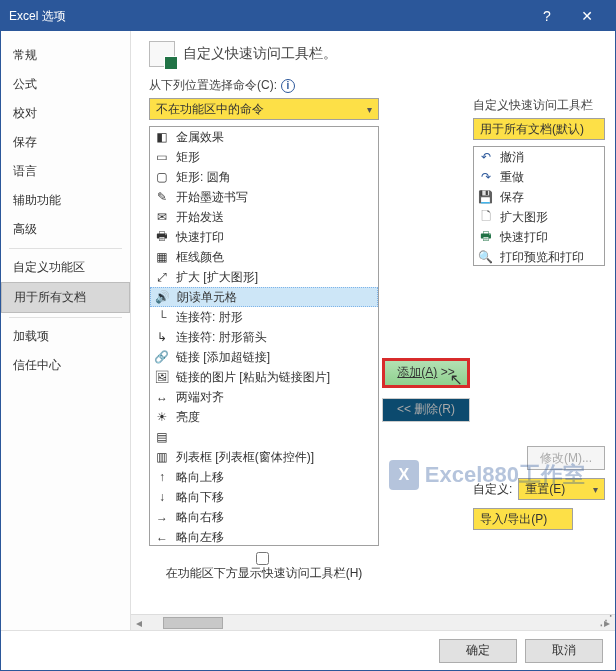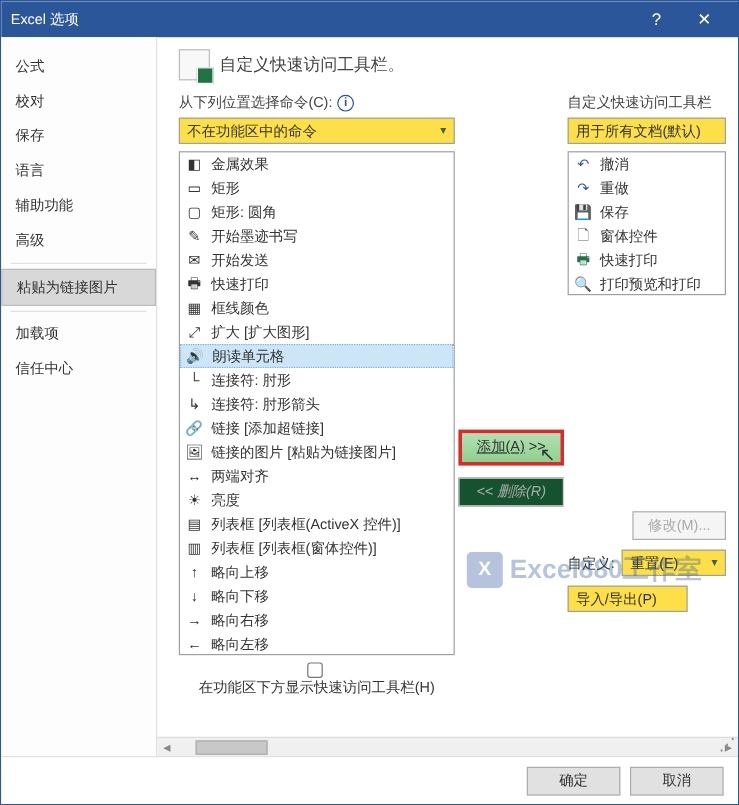--- a/index.html
+++ b/index.html
@@ -17,36 +17,36 @@
 .header { display: flex; align-items: center; margin-bottom: 10px; }
 .header-icon { width: 26px; height: 26px; border: 1px solid #bbb; margin-right: 8px; position: relative; background: #f8f8f8; }
 .header-icon::after { content:""; position:absolute; right:-4px; bottom:-4px; width:12px; height:12px; background:#217346; border:1px solid #fff; }
 .header-text { font-size: 14px; color: #444; }
 .row-label { font-size: 12px; color: #444; margin-bottom: 4px; display: flex; align-items: center; }
 .row-label .info { display: inline-flex; width: 14px; height: 14px; border: 1px solid #2b579a; border-radius: 50%; color: #2b579a; font-size: 10px; align-items: center; justify-content: center; margin-left: 4px; font-weight: bold; }
 .columns { display: flex; gap: 2px; }
 .col { display: flex; flex-direction: column; }
 .col.left { width: 230px; }
 .col.mid { width: 90px; align-items: center; justify-content: center; gap: 10px; padding-top: 120px; }
-.col.right { flex: 1; }
+.col.right { flex: 1; margin-top: 20px; }
 .dropdown { border: 1px solid #a0a0a0; height: 22px; display: flex; align-items: center; padding: 0 6px; background: #fde047; justify-content: space-between; font-size: 12px; }
 .dropdown .arrow { font-size: 10px; color: #555; }
 .listbox { border: 1px solid #a0a0a0; background: #fff; height: 420px; margin-top: 6px; overflow: hidden; position: relative; }
 .listbox.right { height: 120px; }
 .listbox-inner { overflow-y: scroll; height: 100%; }
 .listbox-inner::-webkit-scrollbar { width: 16px; }
 .listbox-inner::-webkit-scrollbar-track { background: #f0f0f0; border-left: 1px solid #ddd; }
 .listbox-inner::-webkit-scrollbar-thumb { background: #c8c8c8; border: 1px solid #aaa; }
 .item { display: flex; align-items: center; padding: 2px 4px; height: 20px; font-size: 12px; white-space: nowrap; }
 .item .ico { width: 16px; height: 16px; margin-right: 6px; display: flex; align-items: center; justify-content: center; font-size: 12px; }
 .item.sel { background: #cde6f7; border: 1px dotted #7eb4ea; }
 .btn-std { border: 1px solid #adadad; background: #e1e1e1; height: 24px; padding: 0 10px; font-size: 12px; display: flex; align-items: center; justify-content: center; min-width: 78px; }
 .btn-add { border: 3px solid #d82b2b; background: linear-gradient(#b3e0b3,#8fd08f); height: 30px; width: 88px; font-size: 12px; display: flex; align-items: center; justify-content: center; position: relative; }
 .btn-add .cursor { position: absolute; right: 4px; bottom: -4px; font-size: 16px; }
-.btn-remove { border: 1px solid #ccc; background: #14532d; color: #aaa; height: 24px; width: 88px; font-size: 12px; display: flex; align-items: center; justify-content: center; font-style: italic; }
+.btn-remove { border: 1px solid #ccc; background: #0c4a6e; color: #aaa; height: 24px; width: 88px; font-size: 12px; display: flex; align-items: center; justify-content: center; }
 .checkbox-row { display: flex; align-items: center; margin-top: 6px; font-size: 12px; flex-direction: column; }
 .checkbox-row input { margin-right: 4px; }
 .custom-row { display: flex; align-items: center; gap: 6px; margin-top: 8px; font-size: 12px; }
 .footer { position: absolute; bottom: 0; left: 0; right: 0; height: 40px; border-top: 1px solid #e0e0e0; display: flex; align-items: center; justify-content: flex-end; padding: 0 12px; gap: 8px; background: #fff; }
 .hscroll { position: absolute; bottom: 40px; left: 130px; right: 0; height: 16px; background: #f0f0f0; border-top: 1px solid #ddd; display:flex; align-items:center; }
 .hscroll .thumb { width: 60px; height: 12px; background: #c8c8c8; margin-left: 16px; border:1px solid #aaa; }
 .watermark { position: absolute; bottom: 140px; right: 30px; font-size: 22px; font-weight: bold; color: rgba(43,87,154,0.35); pointer-events: none; display:flex; align-items:center; }
 .watermark .logo { width:30px; height:30px; background: rgba(43,87,154,0.35); margin-right:6px; display:flex; align-items:center; justify-content:center; color:#fff; font-size:16px; border-radius:4px;}
 .modify-row { margin-top: 180px; display:flex; justify-content:flex-end;}
 .ie-row { margin-top: 8px; display:flex; justify-content:flex-start;}
@@ -60,28 +60,30 @@
 
   <div class="titlebar">
     <span class="title">Excel 选项</span>
     <div class="btn">?</div>
     <div class="btn close">✕</div>
   </div>
 
   <div class="body">
 
     <div class="sidebar">
+      <div class="cat">常规</div>
       <div class="cat">公式</div>
       <div class="cat">校对</div>
       <div class="cat">保存</div>
       <div class="cat">语言</div>
       <div class="cat">辅助功能</div>
       <div class="cat">高级</div>
       <div class="sep"></div>
-      <div class="cat sel">粘贴为链接图片</div>
+      <div class="cat">自定义功能区</div>
+      <div class="cat sel">用于所有文档</div>
       <div class="sep"></div>
       <div class="cat">加载项</div>
       <div class="cat">信任中心</div>
     </div>
 
     <div class="main">
 
       <div class="header">
         <div class="header-icon"></div>
         <div class="header-text">自定义快速访问工具栏。</div>
@@ -155,21 +157,20 @@
                 <div class="item">
                   <span class="ico">↔</span>
                   <span>两端对齐</span>
                 </div>
                 <div class="item">
                   <span class="ico">☀</span>
                   <span>亮度</span>
                 </div>
                 <div class="item">
                   <span class="ico">▤</span>
-                  <span>列表框 [列表框(ActiveX 控件)]</span>
                 </div>
                 <div class="item">
                   <span class="ico">▥</span>
                   <span>列表框 [列表框(窗体控件)]</span>
                 </div>
                 <div class="item">
                   <span class="ico">↑</span>
                   <span>略向上移</span>
                 </div>
                 <div class="item">
@@ -214,21 +215,21 @@
                 <div class="item">
                   <span class="ico" style="color:#2b579a">↷</span>
                   <span>重做</span>
                 </div>
                 <div class="item">
                   <span class="ico" style="color:#7030a0">💾</span>
                   <span>保存</span>
                 </div>
                 <div class="item">
                   <span class="ico" style="color:#666">🗋</span>
-                  <span>窗体控件</span>
+                  <span>扩大图形</span>
                 </div>
                 <div class="item">
                   <span class="ico" style="color:#217346">🖶</span>
                   <span>快速打印</span>
                 </div>
                 <div class="item">
                   <span class="ico" style="color:#666">🔍</span>
                   <span>打印预览和打印</span>
                 </div>
               </div>

